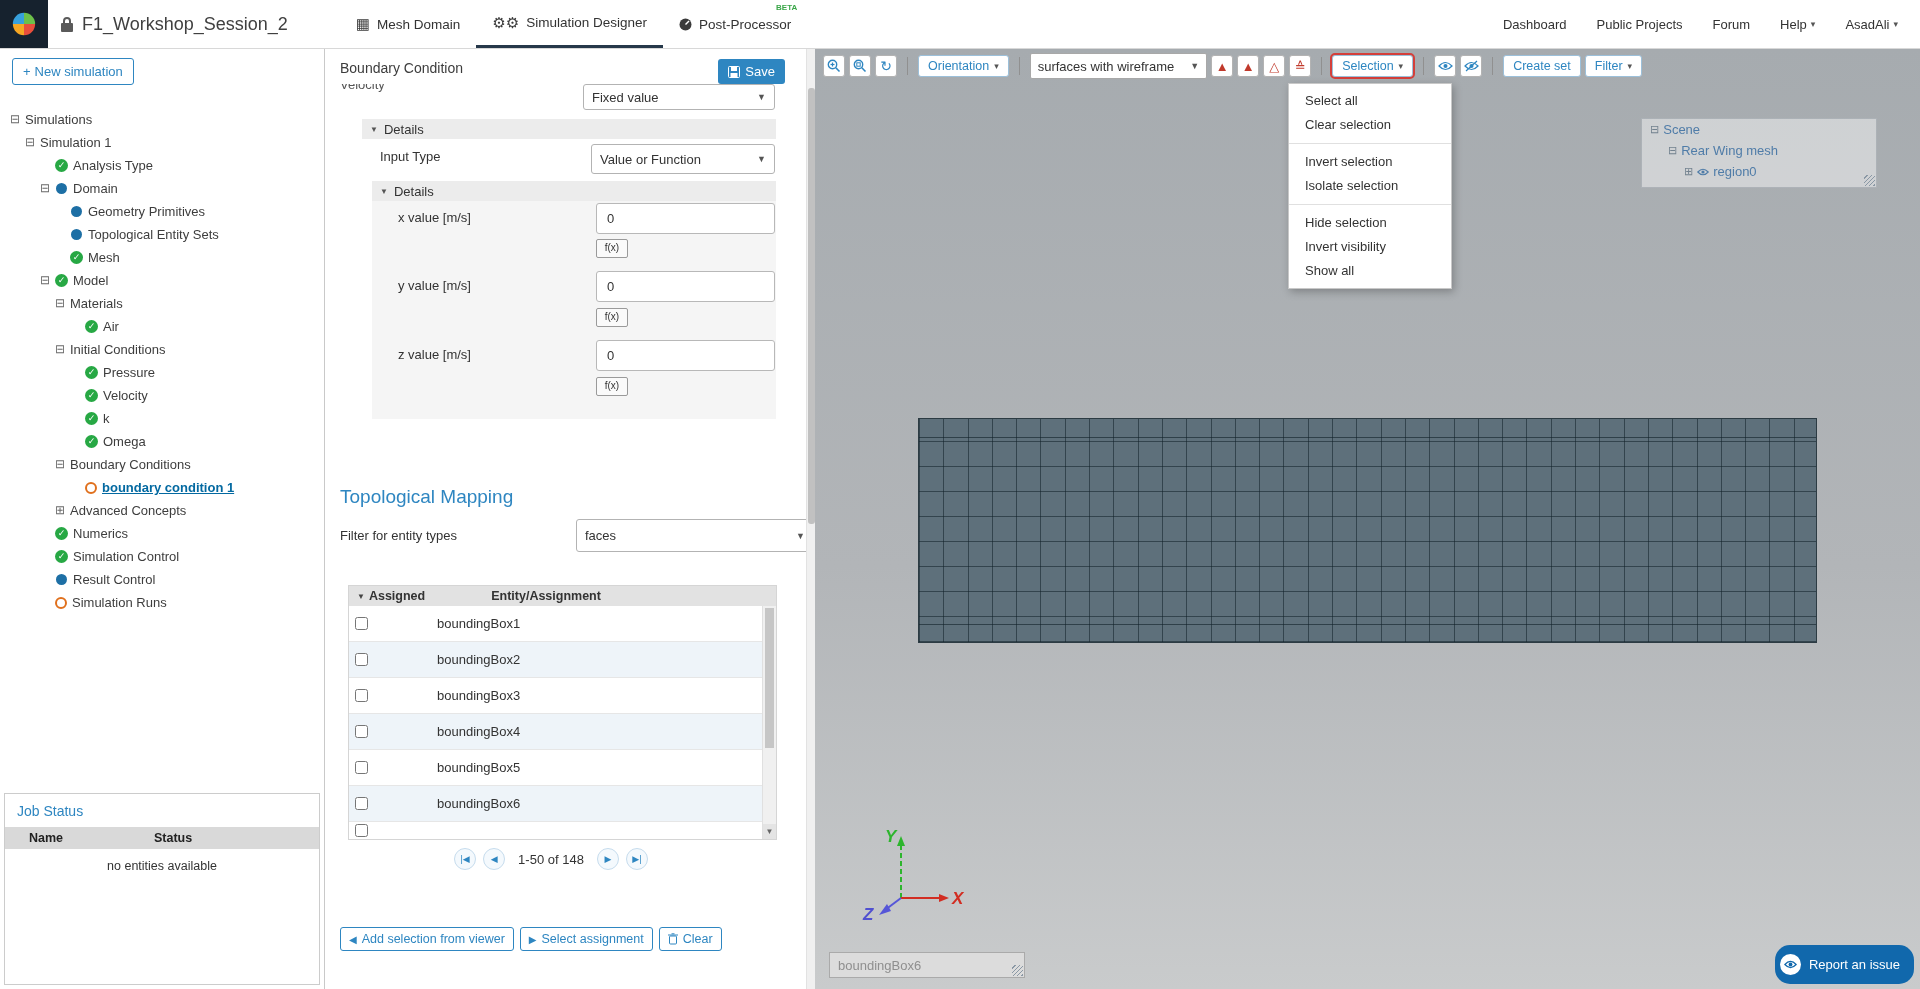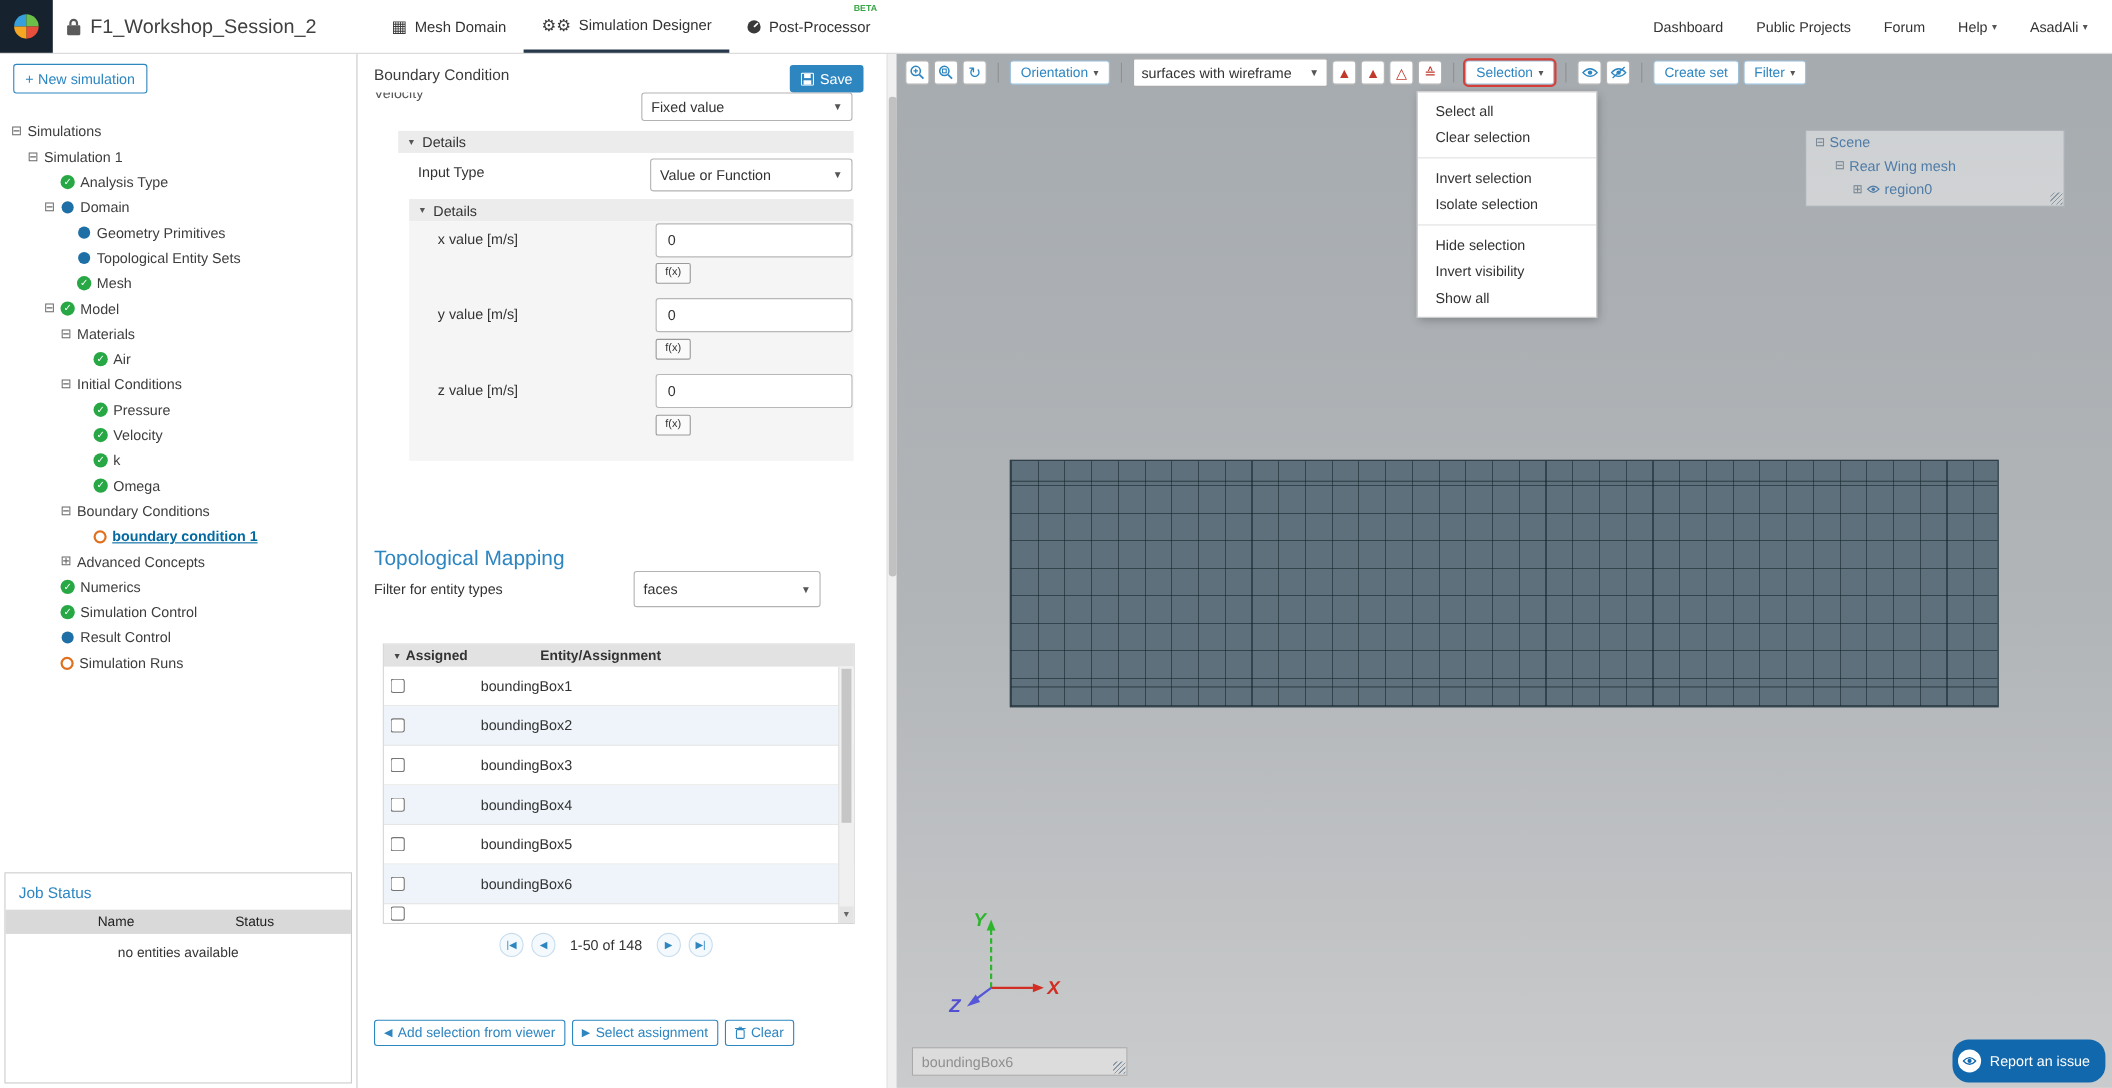--- a/index.html
+++ b/index.html
@@ -30,48 +30,48 @@
   .d0{padding-left:10px}.d1{padding-left:25px}.d2{padding-left:40px}.d3{padding-left:55px}.d4{padding-left:70px}
   .exp{width:15px;flex:0 0 15px;font-size:12px;color:#6b6b6b;line-height:23px;}
   .ck{width:13px;height:13px;border-radius:50%;background:#27a844;color:#fff;font-size:9px;line-height:13px;
       text-align:center;flex:0 0 13px;margin-right:5px;}
   .dot{width:11px;height:11px;border-radius:50%;background:#1d6fa5;flex:0 0 11px;margin-right:6px;margin-left:1px;}
   .oc{width:8px;height:8px;border-radius:50%;border:2px solid #e0701d;flex:0 0 8px;margin-right:5px;background:#fff;}
   .ti .lbl{white-space:nowrap;}
   .ti.sel .lbl{color:#0369a1;font-weight:bold;text-decoration:underline;}
   .jobstatus{position:absolute;left:4px;right:4px;bottom:4px;height:190px;border:1px solid #ccc;background:#fff;}
   .js-title{color:#2e86c1;font-size:14px;padding:9px 12px 8px;}
-  .js-head{display:flex;background:#d9d9d9;font-size:12.5px;font-weight:normal;color:#222;padding:4px 10px;justify-content:center;}
+  .js-head{display:flex;background:#d9d9d9;font-size:12.5px;font-weight:bold;color:#222;padding:4px 10px;}
   .js-head .c1{width:125px;padding-left:14px;}
   .js-empty{text-align:center;font-size:12.5px;color:#333;margin-top:10px;}
   
   .panel{position:absolute;top:48px;left:326px;width:480px;bottom:0;background:#fff;overflow:hidden;}
   .p-title{position:absolute;top:12px;left:14px;font-size:14px;color:#3c3c3c;font-weight:500;}
   .savebtn{position:absolute;top:11px;right:21px;background:#2e86c1;color:#fff;font-size:13px;border:none;
            border-radius:3px;padding:5px 10px;display:flex;align-items:center;gap:5px;cursor:pointer;}
   .clipped{position:absolute;top:36px;left:14px;height:10px;overflow:hidden;font-size:13px;color:#555;}
   .clipped span{display:block;margin-top:-7px;}
   .selbox{position:absolute;background:#fff;border:1px solid #b3b3b3;border-radius:3px;display:flex;
           align-items:center;justify-content:space-between;padding:0 8px;font-size:13px;color:#333;
           box-sizing:border-box;cursor:pointer;}
   .sb-velocity{left:257px;top:36px;width:192px;height:26px;}
   .sb-inputtype{left:265px;top:96px;width:184px;height:30px;}
-  .sb-faces{left:250px;top:471px;width:170px;height:33px;}
+  .sb-faces{left:250px;top:471px;width:238px;height:33px;}
   .dhead{position:absolute;height:20px;background:#ececec;display:flex;align-items:center;gap:6px;
          font-size:13px;color:#333;padding-left:8px;box-sizing:border-box;cursor:pointer;}
   .dh1{left:36px;top:71px;width:414px;}
   .dh2{left:46px;top:133px;width:404px;}
   .tri-s{font-size:8px;color:#555;}
   .innerbg{position:absolute;left:46px;top:153px;width:404px;height:218px;background:#f5f5f5;}
   .flabel{position:absolute;font-size:13px;color:#333;}
   .vin{position:absolute;width:179px;height:31px;border:1px solid #b8b8b8;border-radius:3px;font-size:13px;
        padding:0 10px;box-sizing:border-box;font-family:"Liberation Sans",sans-serif;color:#333;background:#fff;}
   .fx{position:absolute;width:30px;height:17px;border:1px solid #9a9a9a;border-radius:2px;background:#fafafa;
       font-size:10px;color:#333;text-align:center;line-height:16px;cursor:pointer;}
-  .topo-title{position:absolute;left:14px;top:450px;font-size:19px;color:#2e86c1;}
+  .topo-title{position:absolute;left:14px;top:438px;font-size:19px;color:#2e86c1;}
   .table{position:absolute;left:22px;top:537px;width:429px;border:1px solid #d5d5d5;box-sizing:border-box;}
   .thead{height:20px;background:#e2e2e2;display:flex;align-items:center;font-size:12.5px;font-weight:bold;color:#333;}
   .thead .sorticn{font-size:8px;color:#444;margin:0 4px 0 8px;}
   .thead .hc2{margin-left:66px;}
   .trow{height:35px;display:flex;align-items:center;font-size:13px;color:#333;border-bottom:1px solid #e6e6e6;}
   .trow.alt{background:#eef4f9;}
   .trow input{margin-left:6px;}
   .trow .rlbl{margin-left:66px;}
   .trow.partial{height:17px;overflow:hidden;border-bottom:none;}
   .tscroll{position:absolute;right:0;top:20px;width:13px;bottom:0;background:#f0f0f0;border-left:1px solid #e0e0e0;}

